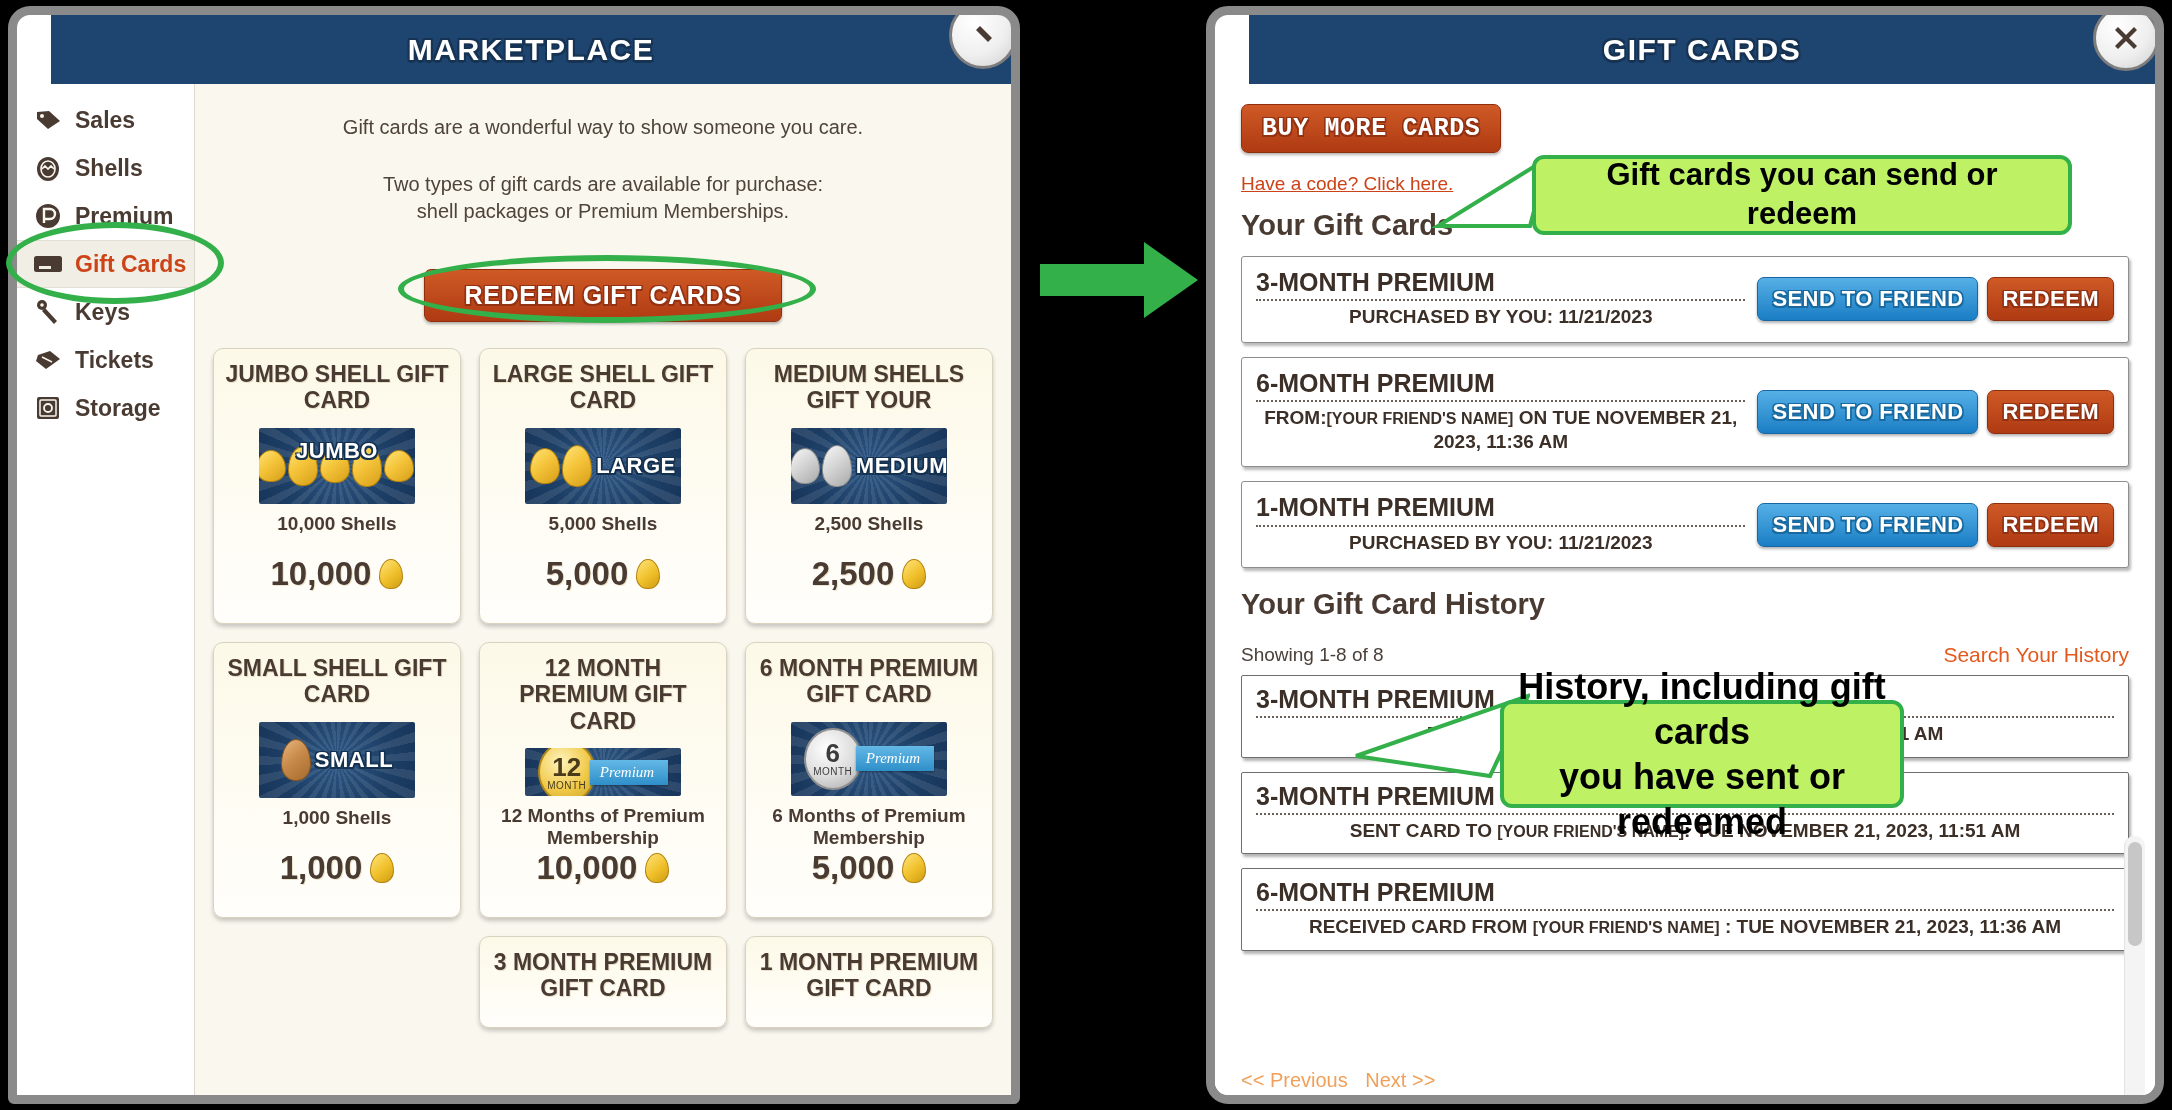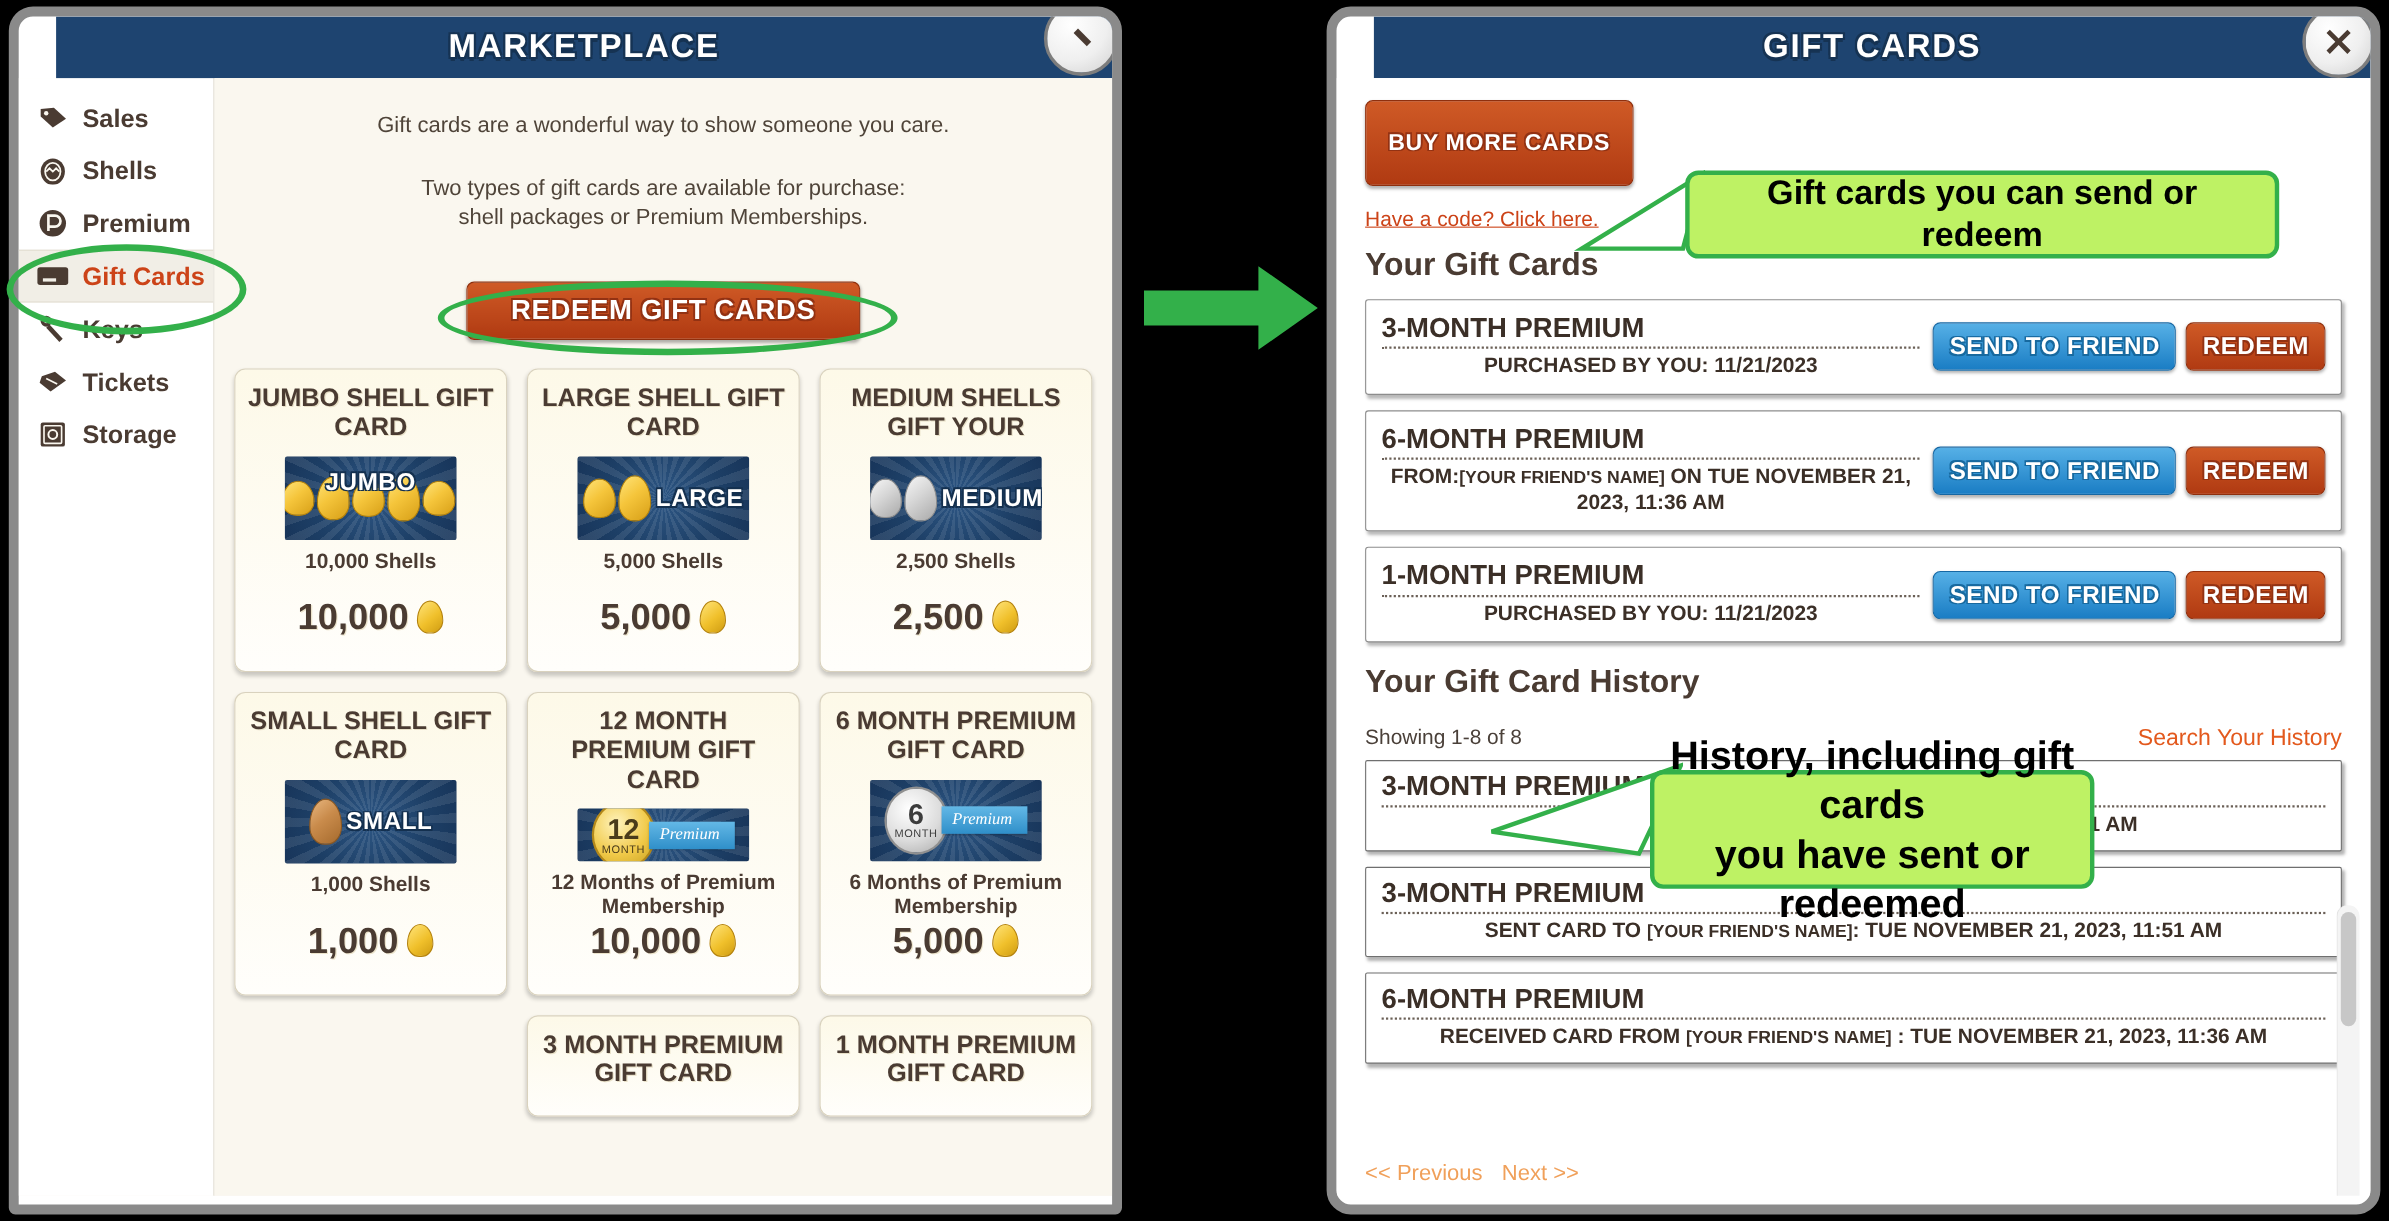--- a/index.html
+++ b/index.html
@@ -1,21 +1,21 @@
 <!DOCTYPE html>
 <html><head>
 <meta charset="utf-8">
 <style>
   html,body{margin:0;padding:0;background:#000;}
   body{font-family:"Liberation Sans",sans-serif;}
   #stage{position:relative;width:2172px;height:1110px;background:#000;overflow:hidden;}
 
   
   .window{position:absolute;background:#fff;border:9px solid #8a8a8a;border-radius:22px;box-sizing:border-box;overflow:hidden;}
-  .win-header{background:#1e4470;height:56px;display:flex;align-items:center;justify-content:center;position:relative;margin-left:34px;}
+  .win-header{background:#1e4470;height:69px;display:flex;align-items:center;justify-content:center;position:relative;margin-left:34px;}
   .win-title{color:#fff;font-family:"Liberation Sans Narrow","Liberation Sans",sans-serif;font-weight:bold;font-size:30px;letter-spacing:1.5px;
              text-shadow:-2px -2px 0 #163353, 2px -2px 0 #163353, -2px 2px 0 #163353, 2px 2px 0 #163353, 0 3px 0 #163353;}
   .close-btn{position:absolute;border-radius:50%;background:radial-gradient(circle at 35% 30%,#fff 0%,#efefef 55%,#cfcfcf 100%);
              border:3px solid #7d7d7d;display:flex;align-items:center;justify-content:center;color:#4a3b32;font-weight:bold;}
 
   
   #left-window{left:8px;top:6px;width:1012px;height:1098px;border-radius:22px 22px 6px 6px;}
   #left-close{right:-6px;top:-14px;width:62px;height:62px;font-size:30px;}
   #left-body{display:flex;height:calc(100% - 64px);background:#faf7ef;}
   .sidebar{width:178px;background:#fff;border-right:1px solid #ddd8cc;padding-top:12px;flex:0 0 178px;box-sizing:border-box;text-align:center;}
@@ -64,21 +64,21 @@
                font-family:"Liberation Sans Narrow","Liberation Sans",sans-serif;font-weight:bold;font-size:33px;color:#4a3b32;
                text-shadow:1px 1px 0 #ece4cc;}
   .coin{width:22px;height:28px;border-radius:50% 50% 46% 46%/60% 60% 40% 40%;background:linear-gradient(140deg,#ffe47a,#f0c02b 55%,#cf9c12);
         border:1.5px solid #b4820c;display:inline-block;}
   .gcard.short{height:92px;justify-content:flex-start;}
 
   
   #right-window{left:1206px;top:6px;width:958px;height:1098px;border-radius:22px;}
   #right-close{right:-4px;top:-10px;width:60px;height:60px;font-size:30px;}
   #right-body{height:calc(100% - 64px);background:#fff;padding:20px 26px 0;box-sizing:border-box;position:relative;overflow:hidden;}
-  #buy-more-cards{font-size:21px;padding:26px 20px;}
+  #buy-more-cards{font-size:25px;padding:9px 20px;font-family:Liberation Mono, monospace;}
   .code-link{display:inline-block;margin-top:20px;color:#cc4318;font-size:19px;text-decoration:underline;cursor:pointer;}
   .section-title{margin-top:14px;font-family:"Liberation Sans Narrow","Liberation Sans",sans-serif;font-weight:bold;font-size:29px;color:#4a3b32;}
   .gc-row{position:relative;margin-top:14px;border:1px solid #8d8d8d;border-radius:3px;background:#fff;
           box-shadow:2px 3px 3px rgba(0,0,0,.28);padding:12px 14px;display:flex;align-items:center;min-height:58px;box-sizing:border-box;}
   .gc-info{flex:1;padding-right:12px;min-width:0;}
   .gc-name{font-family:"Liberation Sans Narrow","Liberation Sans",sans-serif;font-weight:bold;font-size:25px;color:#3b2f27;line-height:1.05;}
   .dots{border-bottom:2.5px dotted #6b6057;height:1px;margin:3px 0 4px;}
   .gc-meta{font-family:"Liberation Sans Narrow","Liberation Sans",sans-serif;font-weight:bold;font-size:19px;color:#3b2f27;line-height:1.28;text-align:center;}
   .gc-meta .lc{font-size:16px;}
   .gc-actions{display:flex;gap:9px;flex:0 0 auto;align-items:center;}

